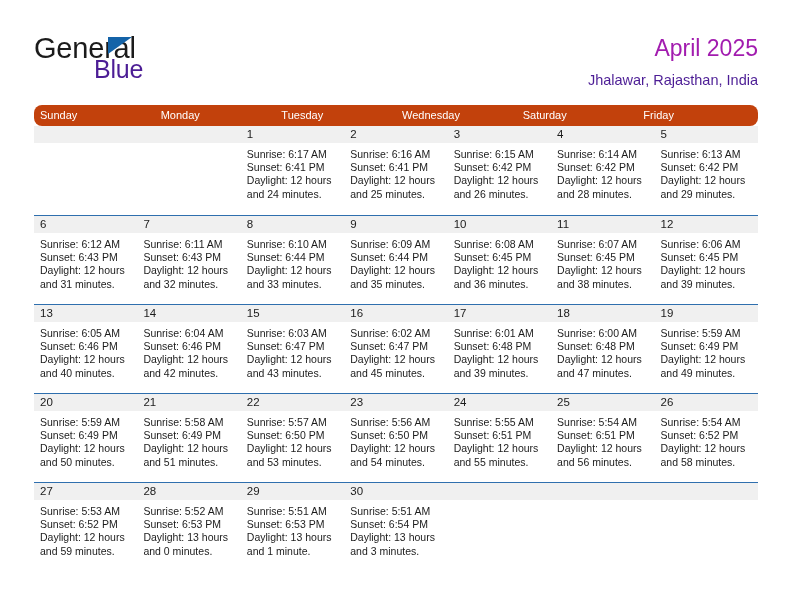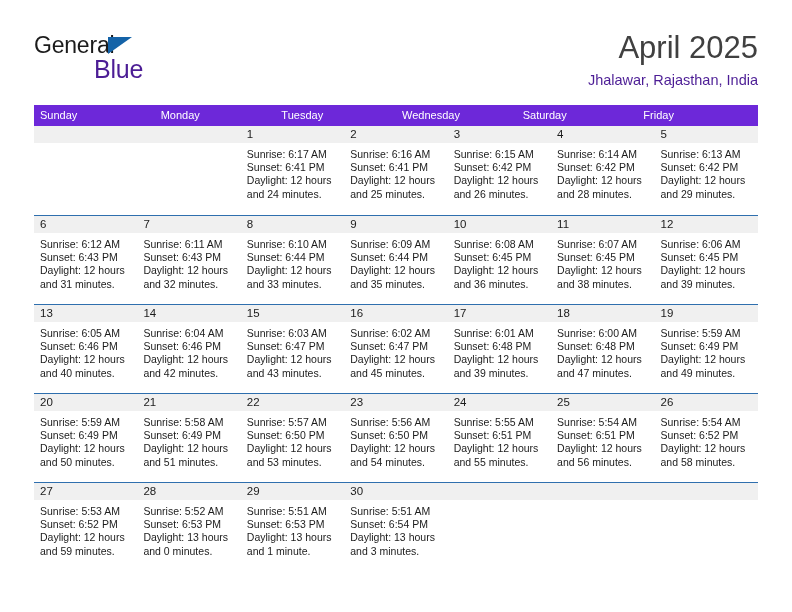--- a/index.html
+++ b/index.html
@@ -33,21 +33,21 @@
     position: absolute;
     left: 0;
     top: 0;
     width: 180px;
     height: 58px;
   }
   .brand-general {
     position: absolute;
     left: 0;
     top: 0;
-    font-size: 23px;
+    font-size: 29px;
     letter-spacing: -0.2px;
     color: #1b1b1b;
     font-family: "Liberation Sans", sans-serif;
   }
   .brand-triangle {
     position: absolute;
     left: 74px;
     top: 5px;
     width: 0;
     height: 0;
@@ -63,44 +63,45 @@
     color: #4c1d95;
     font-family: "Liberation Sans", sans-serif;
   }
   .title-wrap {
     position: absolute;
     right: 0;
     top: 0;
     text-align: right;
   }
   .cal-title {
-    font-size: 31px;
-    color: #404040;
+    font-size: 23px;
+    color: #a21caf;
     line-height: 32px;
     white-space: nowrap;
   }
   .cal-subtitle {
     font-size: 14.5px;
     color: #4c1d95;
     line-height: 20px;
     margin-top: 6px;
     white-space: nowrap;
   }
 
   
   .calendar {
     position: absolute;
     left: 34px;
     top: 105px;
     width: 724px;
   }
   .weekday-row {
     display: flex;
-    background: #6d28d9;
+    background: #c2410c;
     height: 21px;
+    border-radius: 8px;
   }
   .weekday-cell {
     flex: 1 1 0;
     color: #ffffff;
     font-size: 11px;
     line-height: 21px;
     padding-left: 6px;
     box-sizing: border-box;
     white-space: nowrap;
   }

